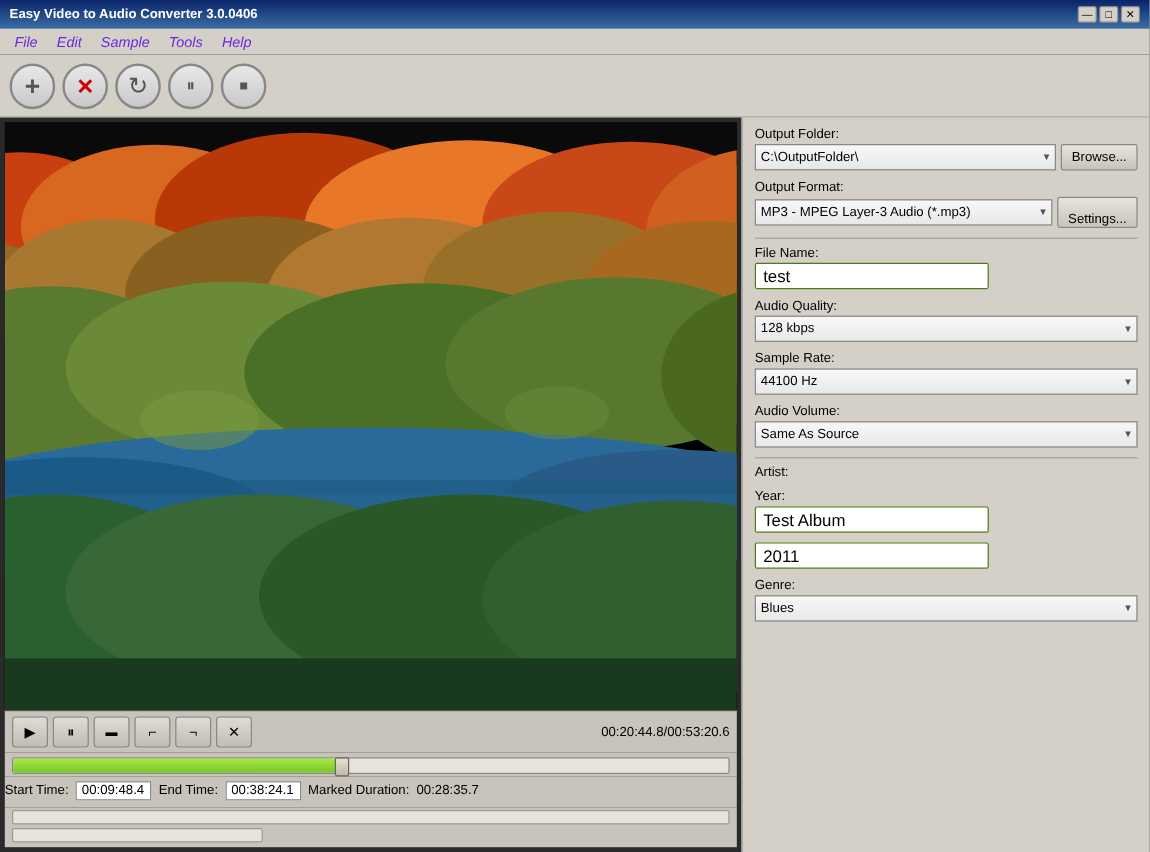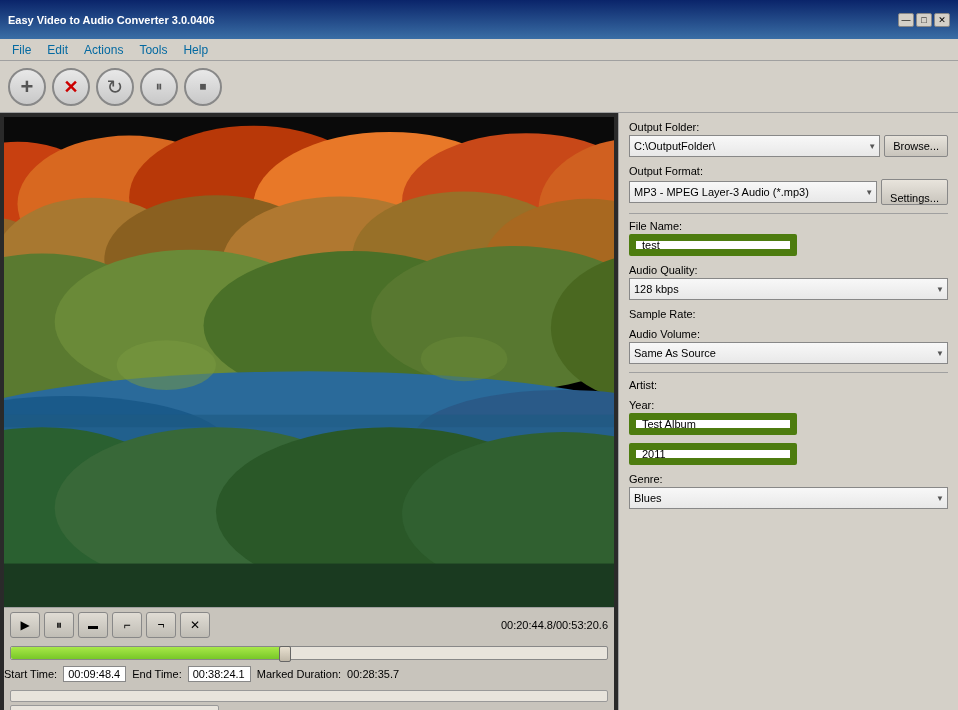--- a/index.html
+++ b/index.html
@@ -11,21 +11,21 @@
       height: 710px;
       overflow: hidden;
     }
     .title-bar {
       background: linear-gradient(to bottom, #0a246a, #3a6ea5);
       color: white;
       padding: 4px 8px;
       display: flex;
       align-items: center;
       justify-content: space-between;
-      height: 39px;
+      height: 24px;
     }
     .title-bar-title {
       font-size: 11px;
       font-weight: bold;
     }
     .title-bar-buttons {
       display: flex;
       gap: 2px;
     }
     .title-bar-btn {
@@ -46,21 +46,22 @@
       border-bottom: 1px solid #a0a0a0;
       display: flex;
       padding: 2px 4px;
       height: 22px;
       align-items: center;
     }
     .menu-item {
       padding: 2px 8px;
       cursor: pointer;
       font-size: 12px;
-      color: #0369a1;
+      color: #6d28d9;
+      font-style: italic;
     }
     .toolbar {
       background: #d4d0c8;
       padding: 6px 8px;
       display: flex;
       gap: 6px;
       align-items: center;
       border-bottom: 1px solid #a0a0a0;
       height: 52px;
     }
@@ -206,24 +207,24 @@
       margin-bottom: 2px;
     }
     .field-row {
       display: flex;
       align-items: center;
       gap: 4px;
     }
     .field-input {
       flex: 1;
       height: 22px;
-      border: 7px solid #4d7c0f;
+      border: 1px solid #4d7c0f;
       background: #fff;
       padding: 2px 6px;
-      font-size: 11px;
+      font-size: 14px;
       border-radius: 2px;
     }
     .select-wrapper {
       flex: 1;
       position: relative;
     }
     .select-wrapper::after {
       content: '▼';
       position: absolute;
       right: 4px;
@@ -279,21 +280,21 @@
   <div class="title-bar-buttons">
     <div class="title-bar-btn">—</div>
     <div class="title-bar-btn">□</div>
     <div class="title-bar-btn">✕</div>
   </div>
 </div>
 
 <div class="menu-bar">
   <span class="menu-item">File</span>
   <span class="menu-item">Edit</span>
-  <span class="menu-item">Actions</span>
+  <span class="menu-item">Sample</span>
   <span class="menu-item">Tools</span>
   <span class="menu-item">Help</span>
 </div>
 
 <div class="toolbar">
   <div class="toolbar-btn">
     <span style="font-size:22px;font-weight:bold;color:#555;">+</span>
   </div>
   <div class="toolbar-btn">
     <span style="font-size:18px;color:#c00;font-weight:bold;">✕</span>
@@ -446,20 +447,29 @@
           <option selected="">128 kbps</option>
           <option>192 kbps</option>
           <option>256 kbps</option>
           <option>320 kbps</option>
         </select>
       </div>
     </div>
 
     <div class="field-group">
       <div class="field-label">Sample Rate:</div>
+      <div class="select-wrapper">
+        <select>
+          <option>8000 Hz</option>
+          <option>11025 Hz</option>
+          <option>22050 Hz</option>
+          <option selected="">44100 Hz</option>
+          <option>48000 Hz</option>
+        </select>
+      </div>
     </div>
 
     <div class="field-group">
       <div class="field-label">Audio Volume:</div>
       <div class="select-wrapper">
         <select>
           <option selected="">Same As Source</option>
           <option>50%</option>
           <option>75%</option>
           <option>100%</option>

